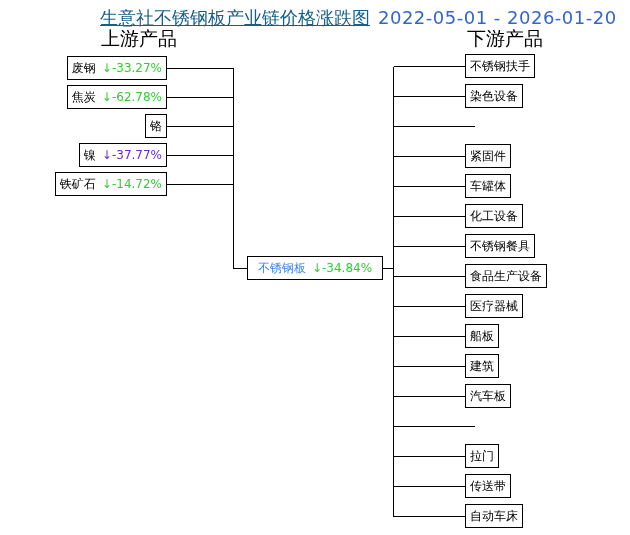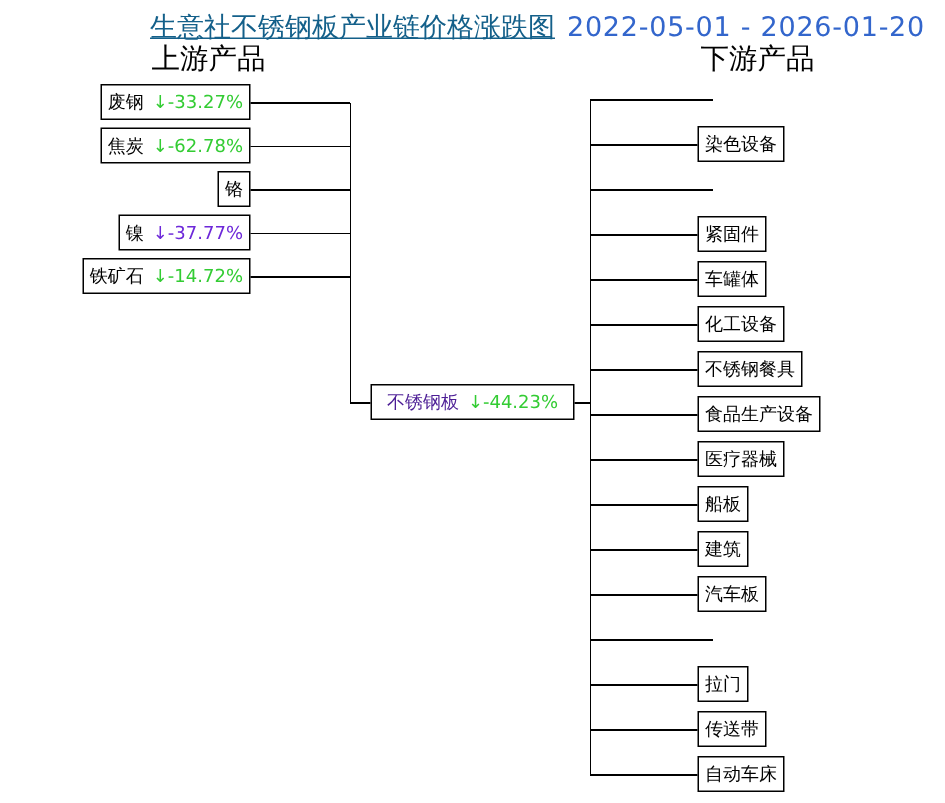--- a/index.html
+++ b/index.html
@@ -72,22 +72,23 @@
 
   <div class="col-label up">上游产品</div>
   <div class="col-label down">下游产品</div>
 
   <div class="node left-node" style="top:56px"><span>废钢</span><span class="pct" style="color:#33cc33">↓-33.27%</span></div>
   <div class="node left-node" style="top:85px"><span>焦炭</span><span class="pct" style="color:#33cc33">↓-62.78%</span></div>
   <div class="node left-node" style="top:114px"><span>铬</span><span class="pct" style="color:#33cc33"></span></div>
   <div class="node left-node" style="top:143px"><span>镍</span><span class="pct" style="color:#6d28d9">↓-37.77%</span></div>
   <div class="node left-node" style="top:172px"><span>铁矿石</span><span class="pct" style="color:#33cc33">↓-14.72%</span></div>
 
-  <div class="node center-node"><span style="color:#4c1d95">不锈钢板</span><span class="pct" style="color:#33cc33">↓-44.23%</span></div>
+  <div class="node center-node"><span style="color:#3b82f6">不锈钢板</span><span class="pct" style="color:#33cc33">↓-34.84%</span></div>
 
+  <div class="node right-node" style="top:54px"><span>不锈钢扶手</span></div>
   <div class="node right-node" style="top:84px"><span>染色设备</span></div>
   <div class="node right-node" style="top:144px"><span>紧固件</span></div>
   <div class="node right-node" style="top:174px"><span>车罐体</span></div>
   <div class="node right-node" style="top:204px"><span>化工设备</span></div>
   <div class="node right-node" style="top:234px"><span>不锈钢餐具</span></div>
   <div class="node right-node" style="top:264px"><span>食品生产设备</span></div>
   <div class="node right-node" style="top:294px"><span>医疗器械</span></div>
   <div class="node right-node" style="top:324px"><span>船板</span></div>
   <div class="node right-node" style="top:354px"><span>建筑</span></div>
   <div class="node right-node" style="top:384px"><span>汽车板</span></div>

